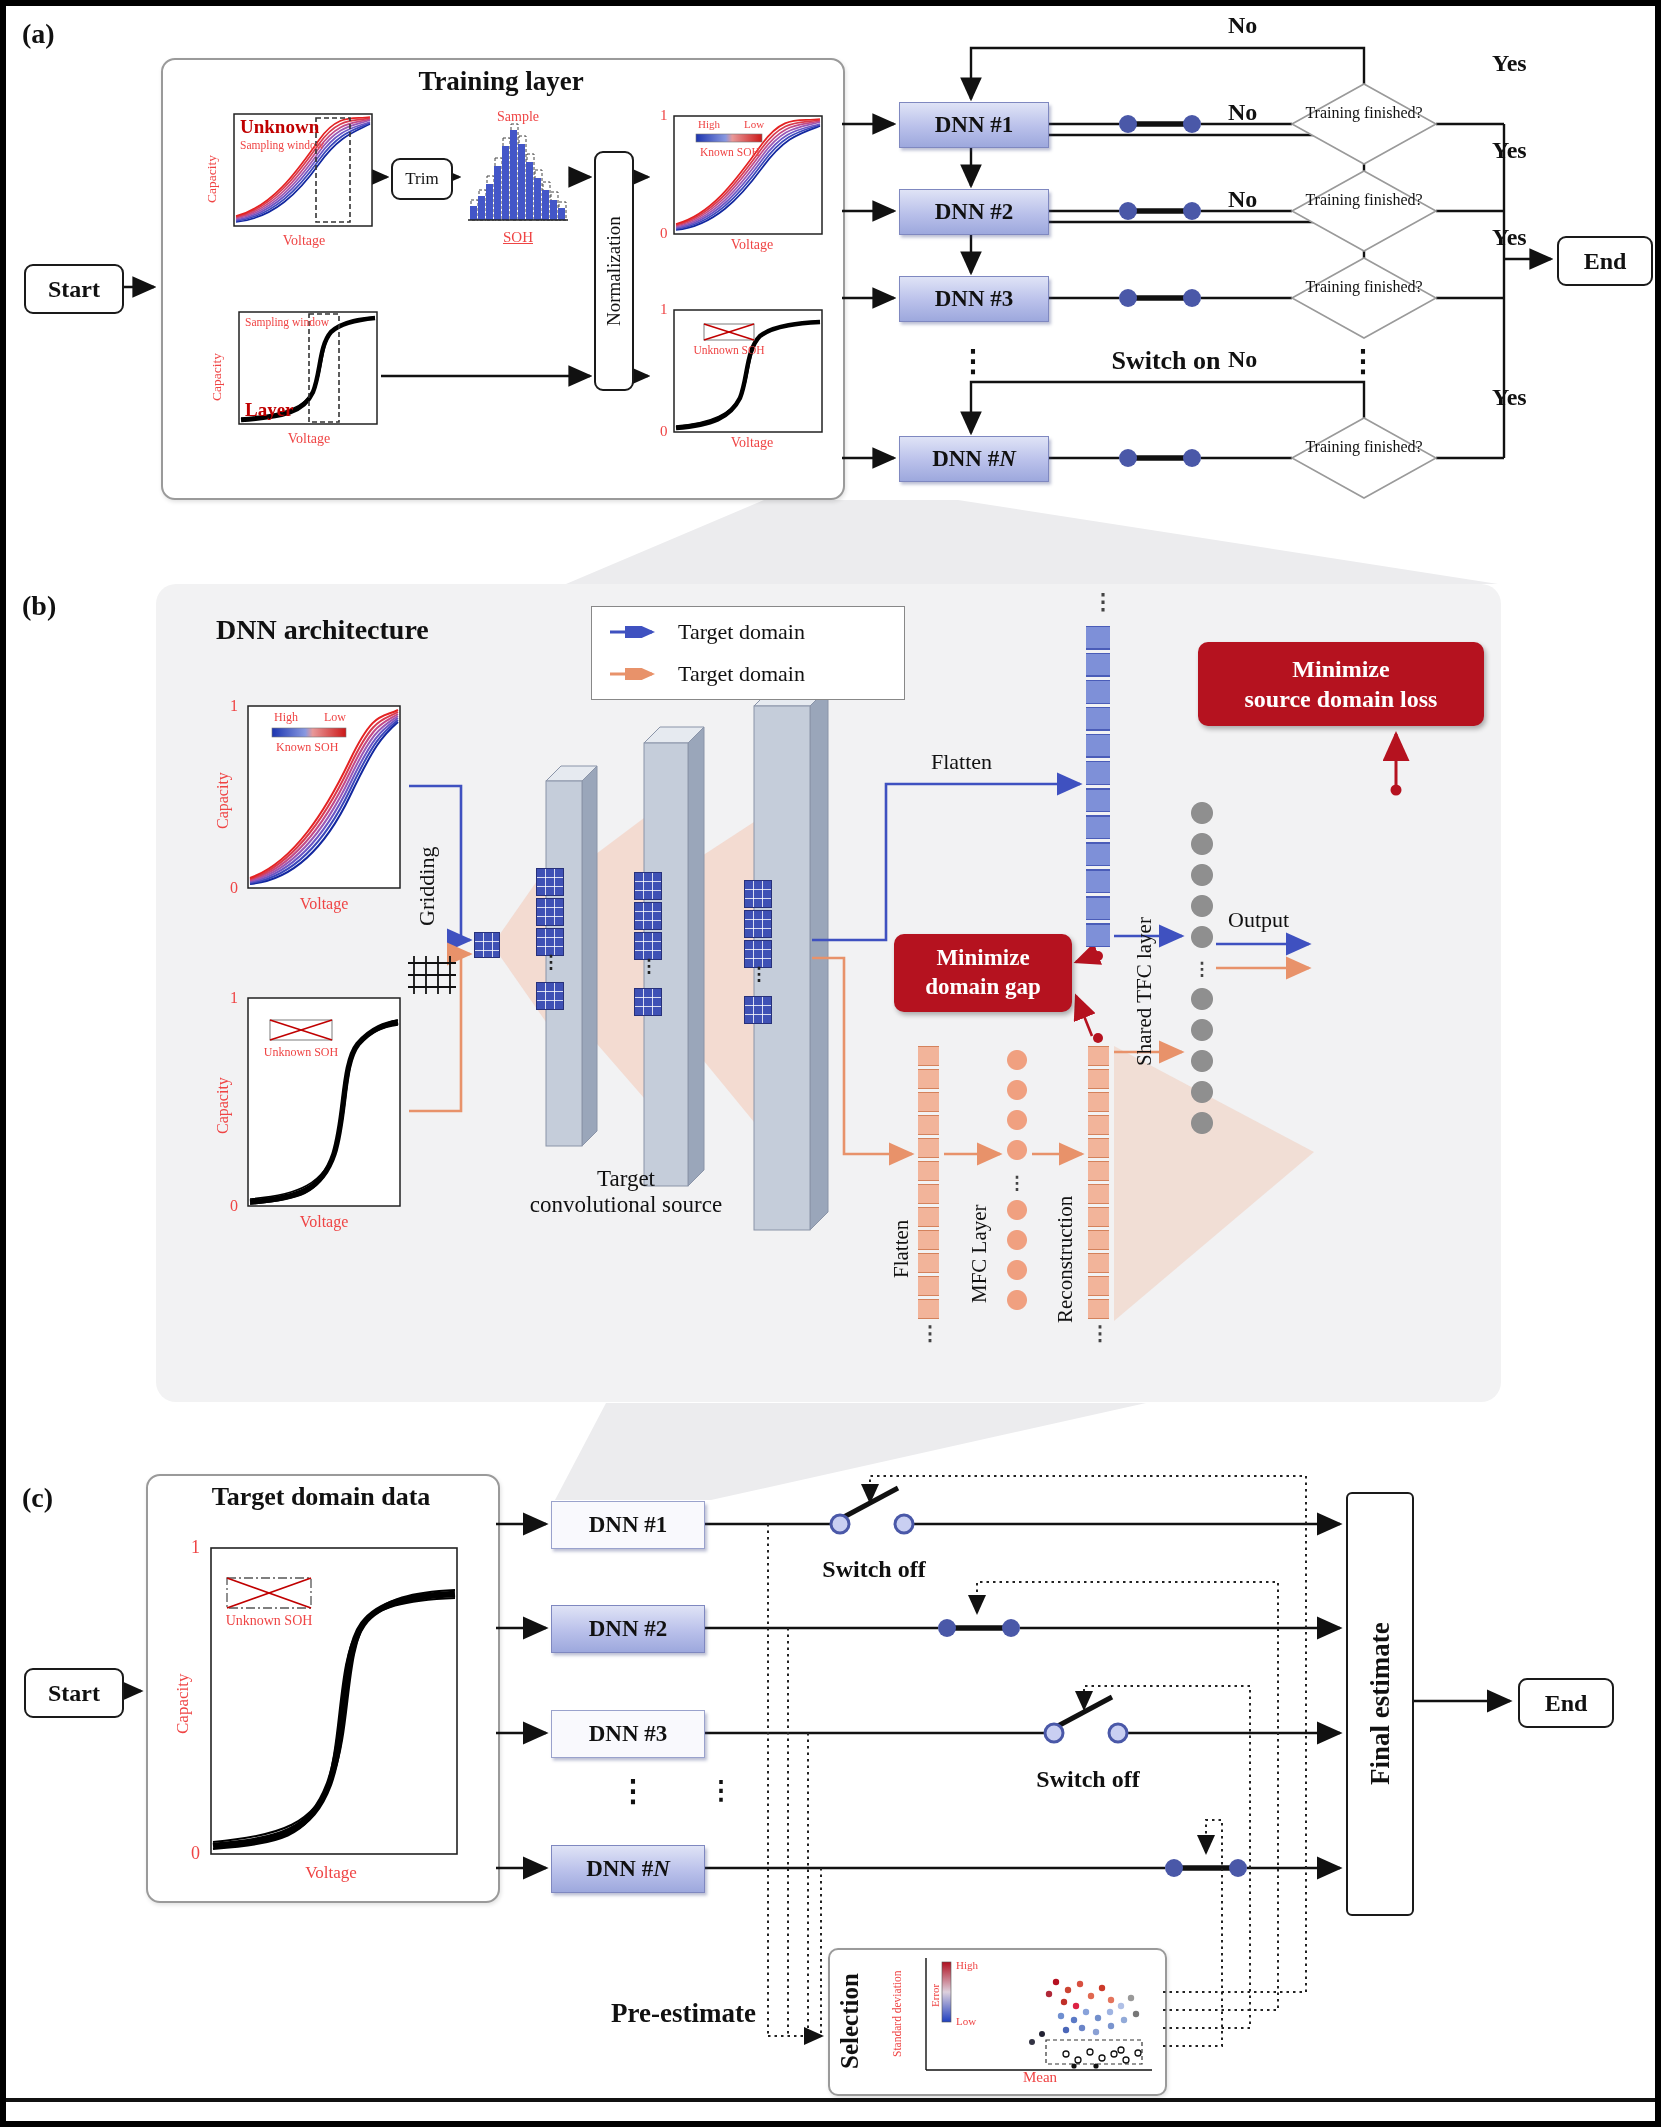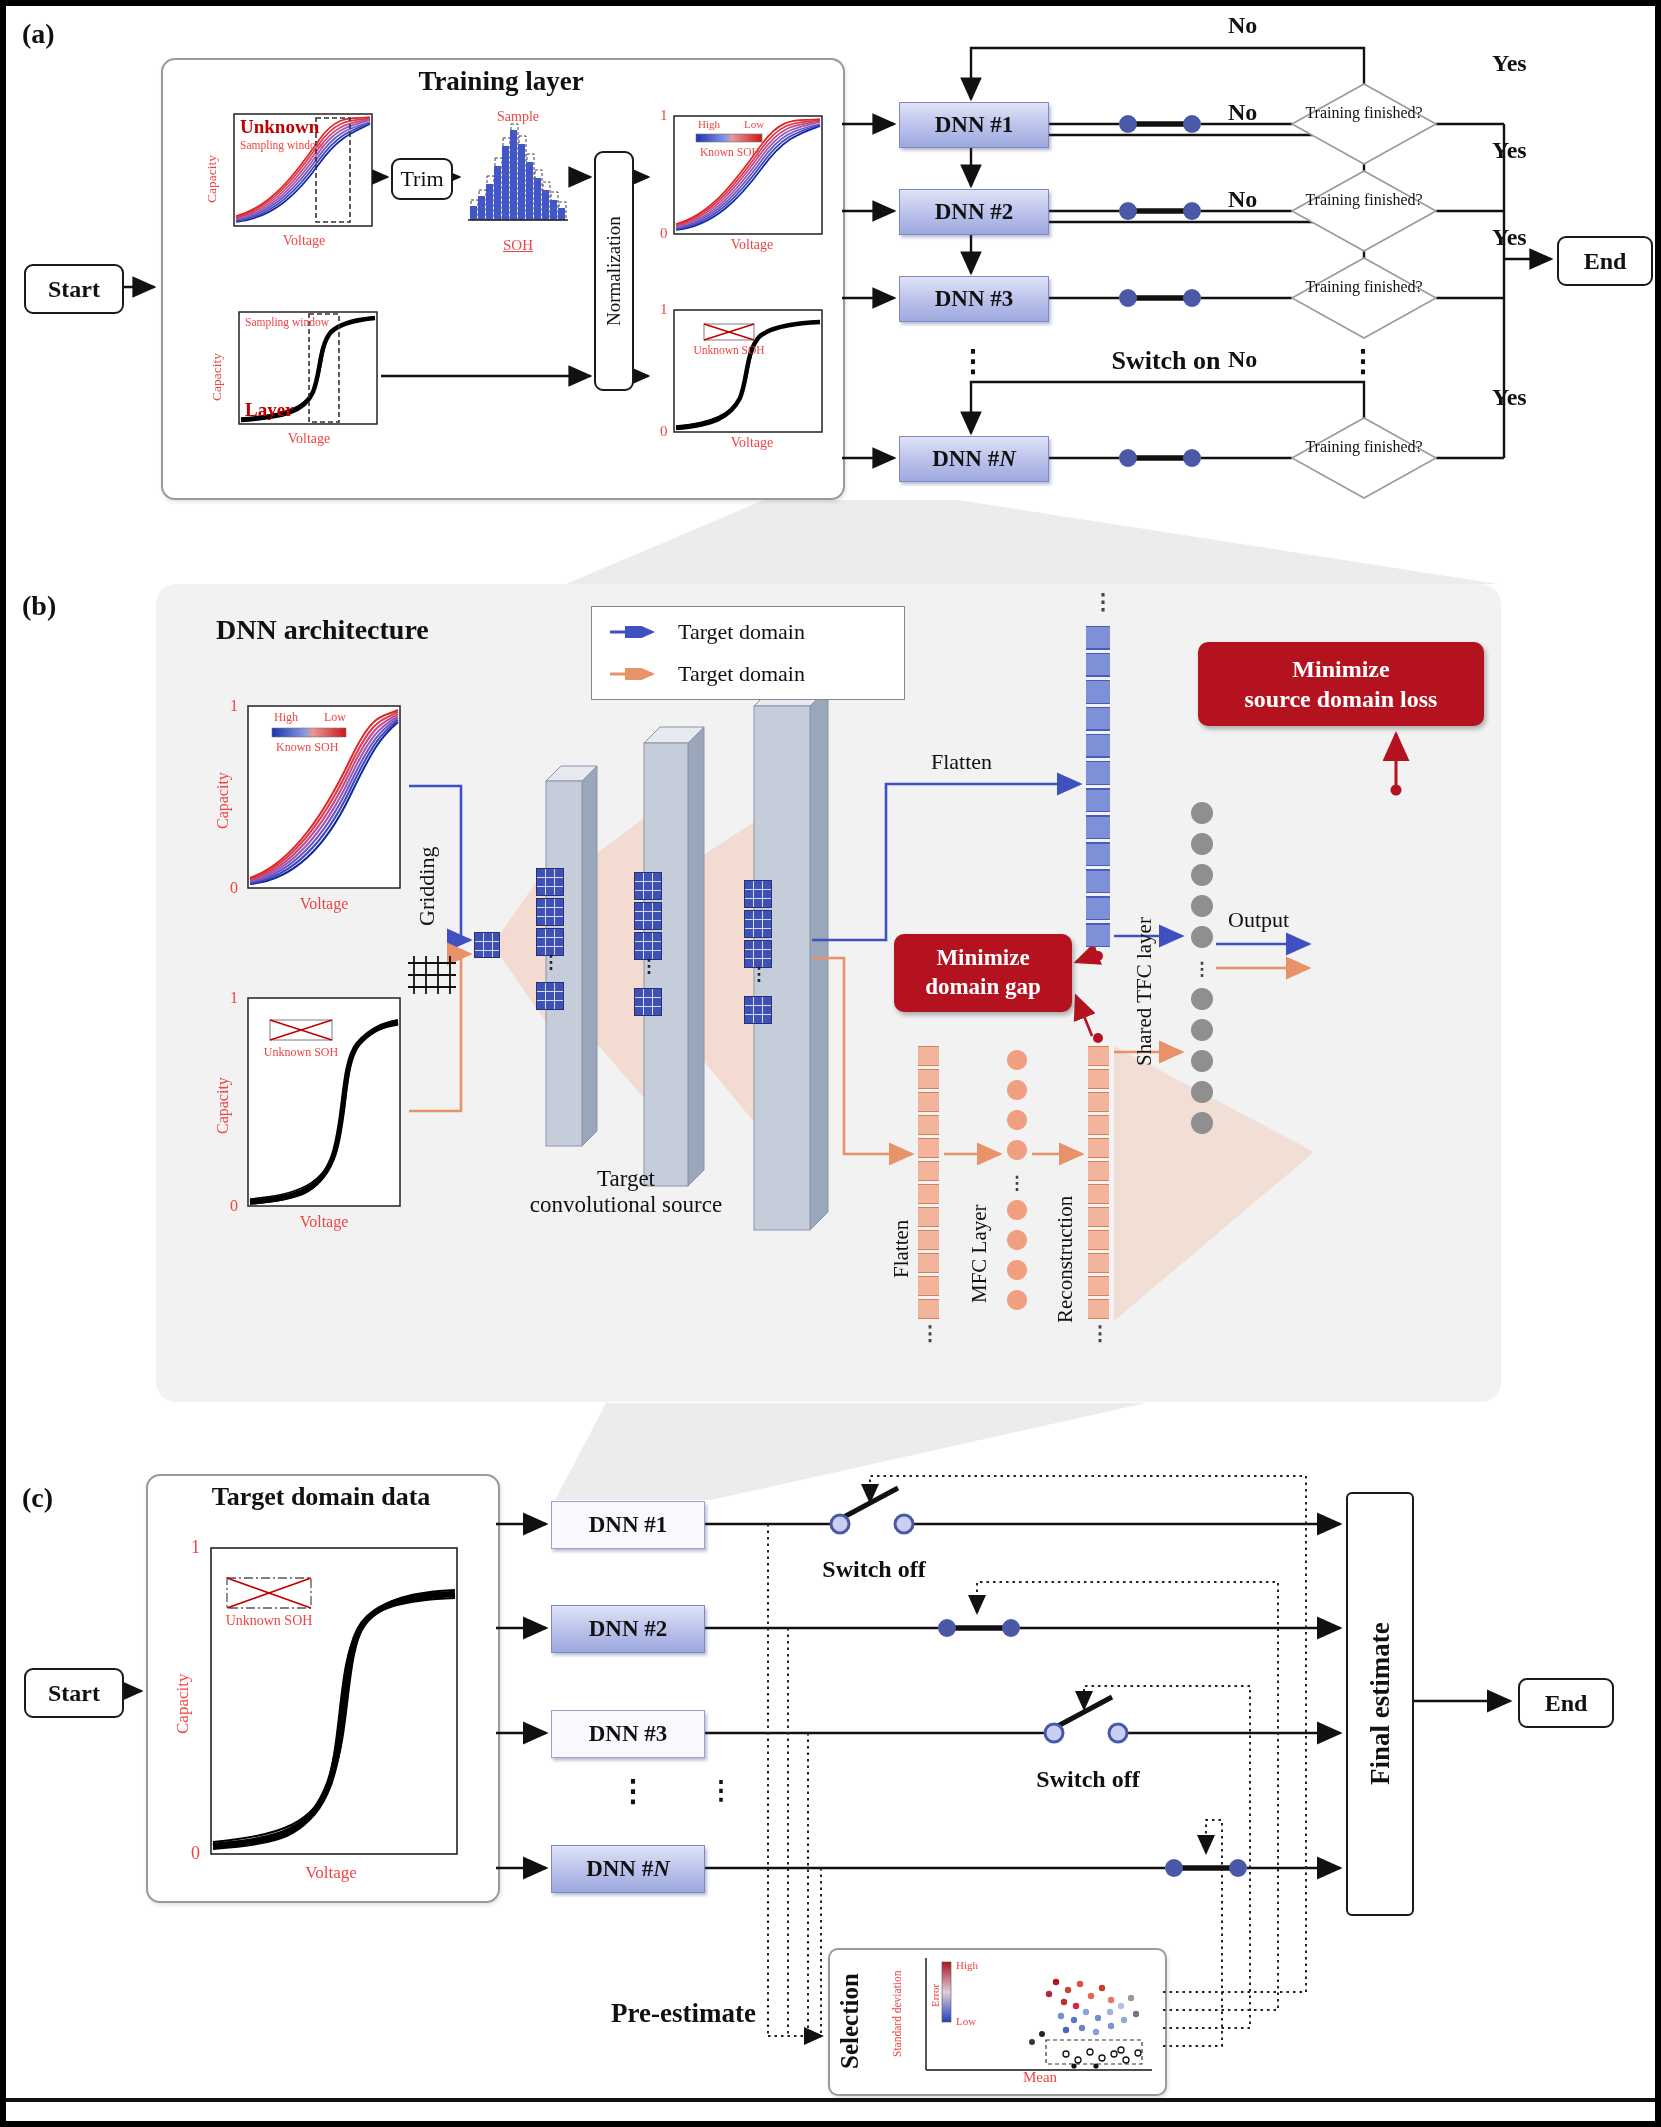--- a/index.html
+++ b/index.html
@@ -100,21 +100,21 @@
         <path d="M32,110 C70,100 95,62 115,34 S150,14 166,11" stroke="#e42222"></path>
       </g>
       <rect x="112" y="12" width="34" height="104" fill="none" stroke="#333" stroke-width="1.6" stroke-dasharray="5 3"></rect>
     </svg>
     <div class="plbl vt" style="left:0px;top:34px;width:16px;height:78px;font-size:13.5px;">Capacity</div>
     <div class="plbl ctr" style="left:40px;top:128px;width:120px;font-size:14px;">Voltage</div>
     <div class="plbl b" style="left:36px;top:11px;font-size:19px;color:#c00000;">Unknown</div>
     <div class="plbl" style="left:36px;top:33px;font-size:11.5px;">Sampling window</div>
   </div>
 
-  <div class="box" style="left:385px;top:152px;width:58px;height:38px;font-size:22px;border-width:2px;">Trim</div>
+  <div class="box" style="left:385px;top:152px;width:58px;height:38px;font-size:17px;border-width:2px;">Trim</div>
 
   <div class="plot" style="left:456px;top:108px;width:112px;height:128px;">
     <svg width="112" height="128">
       <g stroke="#444" stroke-width="1" stroke-dasharray="3 2" fill="none">
         <rect x="9" y="86" width="7" height="20"></rect>
           <rect x="17" y="76" width="7" height="30"></rect>
           <rect x="25" y="62" width="7" height="44"></rect>
         <rect x="33" y="44" width="7" height="62"></rect>
           <rect x="41" y="24" width="7" height="82"></rect>
           <rect x="49" y="10" width="7" height="96"></rect>
@@ -135,21 +135,21 @@
         <rect x="56" y="30" width="7" height="76"></rect>
           <rect x="64" y="48" width="7" height="58"></rect>
           <rect x="72" y="64" width="7" height="42"></rect>
         <rect x="80" y="76" width="7" height="30"></rect>
           <rect x="88" y="86" width="7" height="20"></rect>
           <rect x="96" y="94" width="7" height="12"></rect>
       </g>
       <line x1="6" y1="106" x2="106" y2="106" stroke="#222" stroke-width="1.4"></line>
     </svg>
     <div class="plbl ctr" style="left:0px;top:-4px;width:112px;font-size:14px;">Sample</div>
-    <div class="plbl ctr" style="left:0px;top:124px;width:112px;font-size:15px;text-decoration:underline;">SOH</div>
+    <div class="plbl ctr" style="left:0px;top:116px;width:112px;font-size:15px;text-decoration:underline;">SOH</div>
   </div>
 
   <div class="box" style="left:588px;top:145px;width:36px;height:236px;border-width:2px;">
     <div class="vt" style="width:100%;height:100%;font-size:19px;">Normalization</div>
   </div>
 
   <div class="plot" style="left:646px;top:100px;width:178px;height:152px;">
     <svg width="178" height="152">
       <rect x="22" y="10" width="148" height="118" fill="#fff" stroke="#222" stroke-width="1.5"></rect>
       <g fill="none" stroke-width="1.7">

